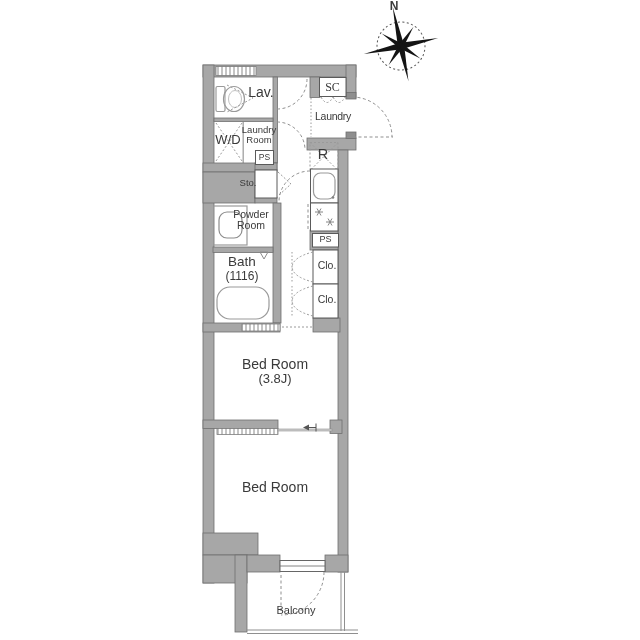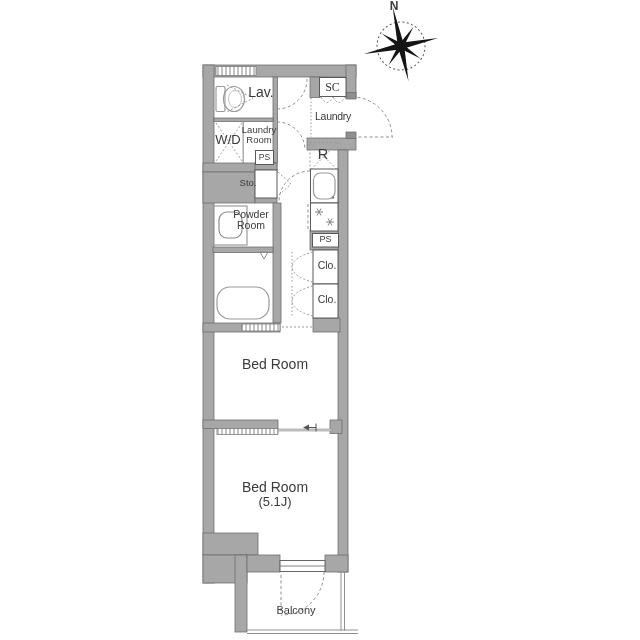--- a/index.html
+++ b/index.html
@@ -178,31 +178,35 @@
 
   <div class="lbl" style="left:303px;top:147px;width:40px;font-size:14.5px;">R</div>
 
   <div class="lbl" style="left:237px;top:178px;width:22px;font-size:9.5px;">Sto.</div>
 
   <div class="lbl" style="left:219px;top:209px;width:64px;font-size:10.5px;">
     <span class="l2">Powder</span>
     <span class="l2">Room</span>
   </div>
 
+  <div class="lbl" style="left:212px;top:255px;width:60px;font-size:13.5px;">
+    <span class="l2">Bath</span>
+    <span class="l2" style="font-size:12px;">(1116)</span>
+  </div>
 
   <div class="lbl" style="left:313px;top:235px;width:25px;font-size:9px;">PS</div>
 
   <div class="lbl" style="left:307px;top:260px;width:40px;font-size:10.5px;">Clo.</div>
 
   <div class="lbl" style="left:307px;top:294px;width:40px;font-size:10.5px;">Clo.</div>
 
   <div class="lbl" style="left:215px;top:357px;width:120px;font-size:14px;">
     <span class="l2">Bed Room</span>
+    <span class="l2" style="font-size:13px;">(3.8J)</span>
   </div>
 
   <div class="lbl" style="left:215px;top:480px;width:120px;font-size:14px;">
     <span class="l2">Bed Room</span>
-    <span class="l2" style="font-size:13px;">(5.1J)</span>
   </div>
 
   <div class="lbl" style="left:256px;top:605px;width:80px;font-size:11px;">Balcony</div>
 
 </div>
 
 </body></html>

